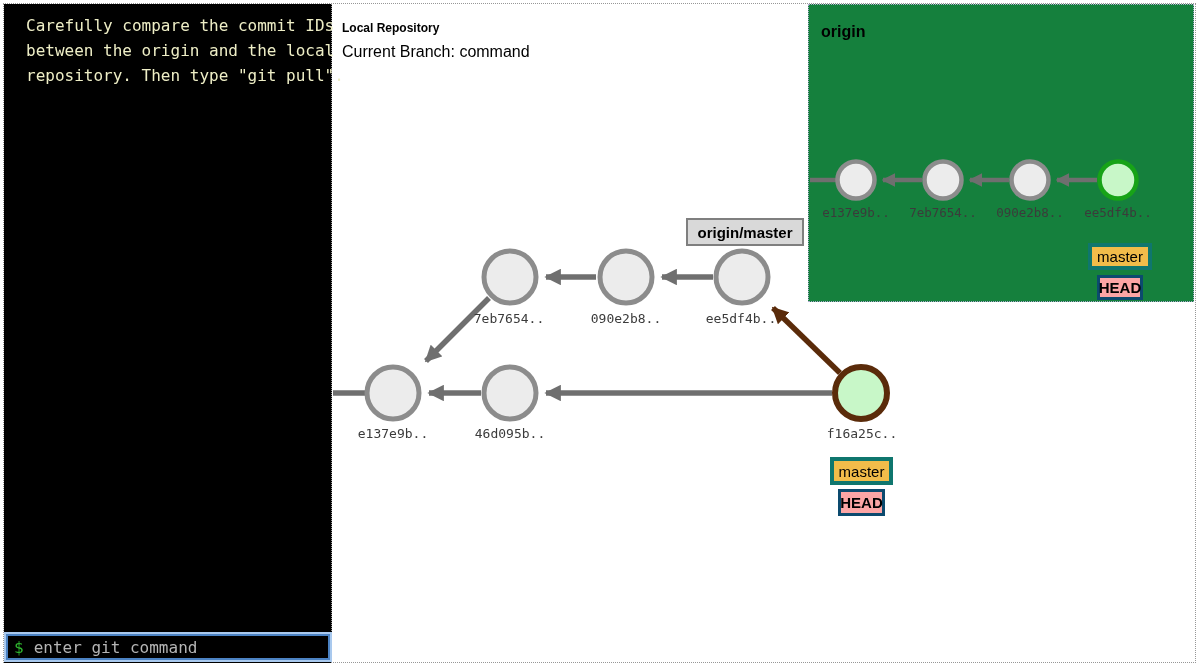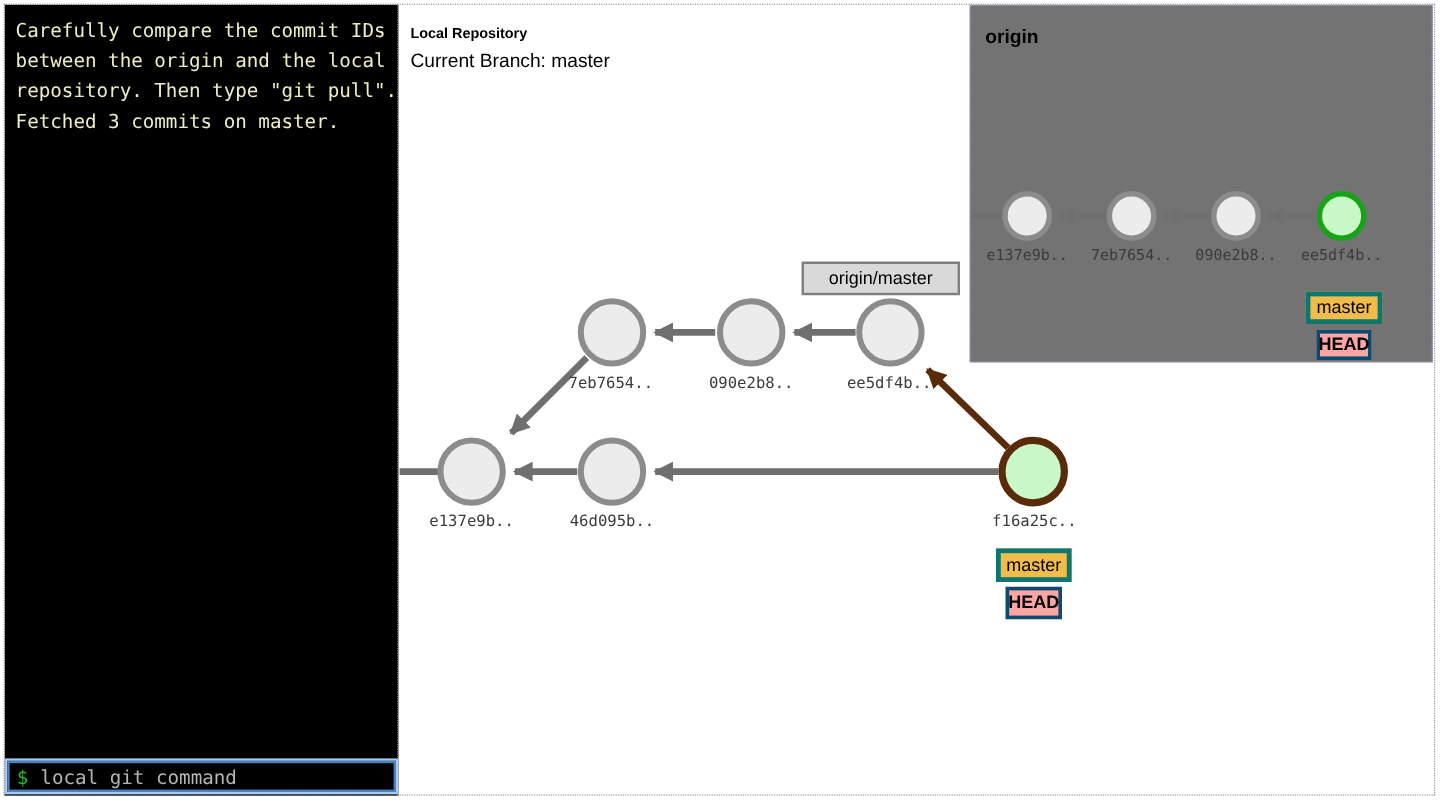--- a/index.html
+++ b/index.html
@@ -5,42 +5,42 @@
   * { margin:0; padding:0; box-sizing:border-box; }
   html,body { width:1200px; height:667px; background:#fff;
     font-family:"Liberation Sans", sans-serif; position:relative; overflow:hidden; }
 
   .page-border { position:absolute; left:3px; top:3px; width:1193px; height:660px;
     border:1px dotted #979797; z-index:0; }
 
   
   .terminal { position:absolute; left:4px; top:4px; width:328px; height:659px;
     background:#000; border-right:1px dotted #979797; z-index:10; }
-  .term-body { padding:9px 8px 0 9px; }
+  .term-body { padding:9px 8px 0 22px; }
   .term-line { font-family:"DejaVu Sans Mono", monospace; font-size:16px;
     line-height:25px; color:#eeeec6; white-space:nowrap; }
   .term-cmdline { margin-top:3px; font-family:"DejaVu Sans Mono", monospace;
     font-size:16px; line-height:25px; white-space:nowrap; }
   .prompt { color:#2fb52f; }
   .cmd-text { color:#dcdcdc; margin-left:10px; }
   .term-response { margin-top:1px; }
   .term-input { position:absolute; left:2px; bottom:3px; width:324px; height:26px;
     background:#000; border:2px solid #4b82c3; box-shadow:0 0 0 2px #a9c9ee;
     display:flex; align-items:center; padding:0 0 0 6px;
     font-family:"DejaVu Sans Mono", monospace; font-size:16px; cursor:text; }
   .placeholder { color:#b5b5b5; margin-left:10px; }
 
   
   .local-header { position:absolute; left:342px; top:21px; z-index:4; }
   .lr-title { font-size:12px; font-weight:bold; color:#000; }
   .lr-sub { font-size:16px; color:#000; margin-top:8px; }
 
   
   .origin-panel { position:absolute; left:808px; top:4px; width:386px; height:298px;
-    background:#737373; border:1px dotted #a8a8cc; z-index:1; }
+    background:#15803d; border:1px dotted #a8a8cc; z-index:1; }
   .origin-title { position:absolute; left:12px; top:18px; font-size:16px;
     font-weight:bold; color:#000; }
 
   
   .graph-svg { position:absolute; left:0; top:0; z-index:5; pointer-events:none; }
   .edge { stroke:#6f6f6f; stroke-width:5.5; fill:none; }
   .edge-sm { stroke:#6f6f6f; stroke-width:4.5; fill:none; }
   .edge-brown { stroke:#5a2b0a; stroke-width:5.5; fill:none; }
   .commit { fill:#ececec; stroke:#8c8c8c; stroke-width:5; }
   .commit-sm { fill:#ececec; stroke:#8c8c8c; stroke-width:4.5; }
@@ -48,47 +48,46 @@
   .commit-merge { fill:#c8f7c8; stroke:#5a2b0a; stroke-width:6; }
   .lbl { font-family:"DejaVu Sans Mono", monospace; font-size:13px; fill:#3b3b3b; }
   .lbl-sm { font-family:"DejaVu Sans Mono", monospace; font-size:12.5px; fill:#3b3b3b; }
 
   
   .badge { position:absolute; display:flex; align-items:center; justify-content:center;
     font-size:15px; color:#000; z-index:6; }
   .badge-remote { background:#d9d9d9; border:2px solid #7f7f7f; }
   .badge-master { background:#f1bc4a; border:4px solid #0f766e; }
   .badge-head { background:#fca5a5; border:3px solid #0c4a6e; font-weight:bold; }
-  #b-origin-master-local { left:668px; top:218px; width:132px; height:28px; }
+  #b-origin-master-local { left:686px; top:218px; width:118px; height:28px;font-weight:bold; }
   #b-master-local { left:830px; top:457px; width:63px; height:28px; }
   #b-head-local { left:838px; top:489px; width:47px; height:27px; }
   #b-master-origin { left:1088px; top:243px; width:64px; height:27px; }
   #b-head-origin { left:1097px; top:275px; width:46px; height:25px; }
 </style>
 </head>
 <body>
 
 <div class="page-border"></div>
 
 <div class="terminal">
   <div class="term-body">
     <div class="term-line">Carefully compare the commit IDs</div>
     <div class="term-line">between the origin and the local</div>
     <div class="term-line">repository. Then type "git pull".</div>
-    <div class="term-line term-response">Fetched 3 commits on master.</div>
   </div>
   <div class="term-input">
     <span class="prompt">$</span>
-      <span class="placeholder">local git command</span>
+      <span class="placeholder">enter git command</span>
   </div>
 </div>
 
 <div class="local-header">
   <div class="lr-title">Local Repository</div>
-  <div class="lr-sub">Current Branch: master</div>
+  <div class="lr-sub">Current Branch: command</div>
 </div>
 
 <div class="origin-panel">
   <div class="origin-title">origin</div>
 </div>
 
 <svg class="graph-svg" width="1200" height="667" viewBox="0 0 1200 667">
   <defs>
     <marker id="ah" viewBox="0 0 10 10" refX="9" refY="5" markerWidth="3" markerHeight="3" orient="auto">
       <path d="M0,0 L10,5 L0,10 z" fill="#6f6f6f"></path>

